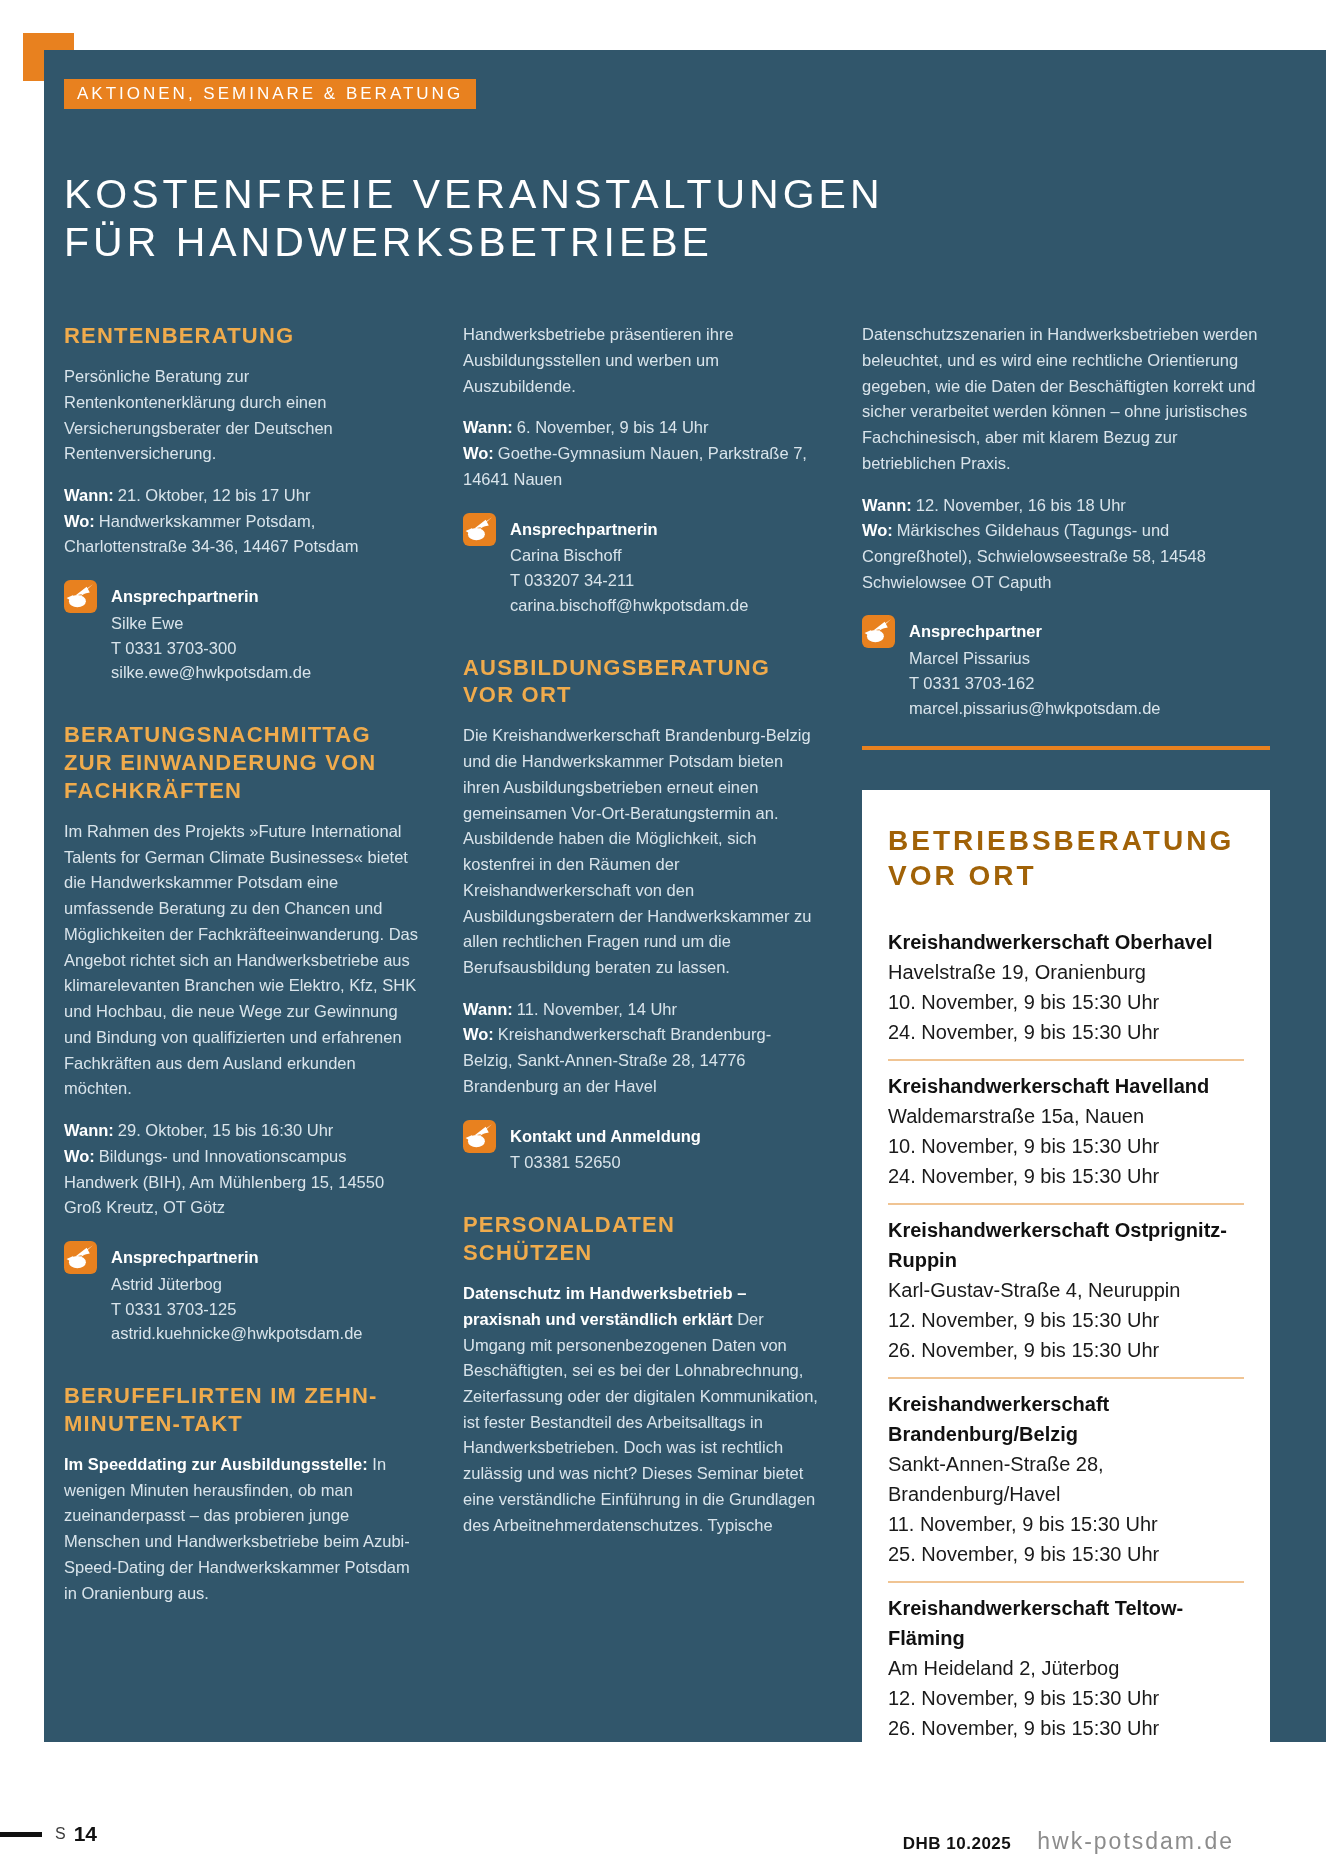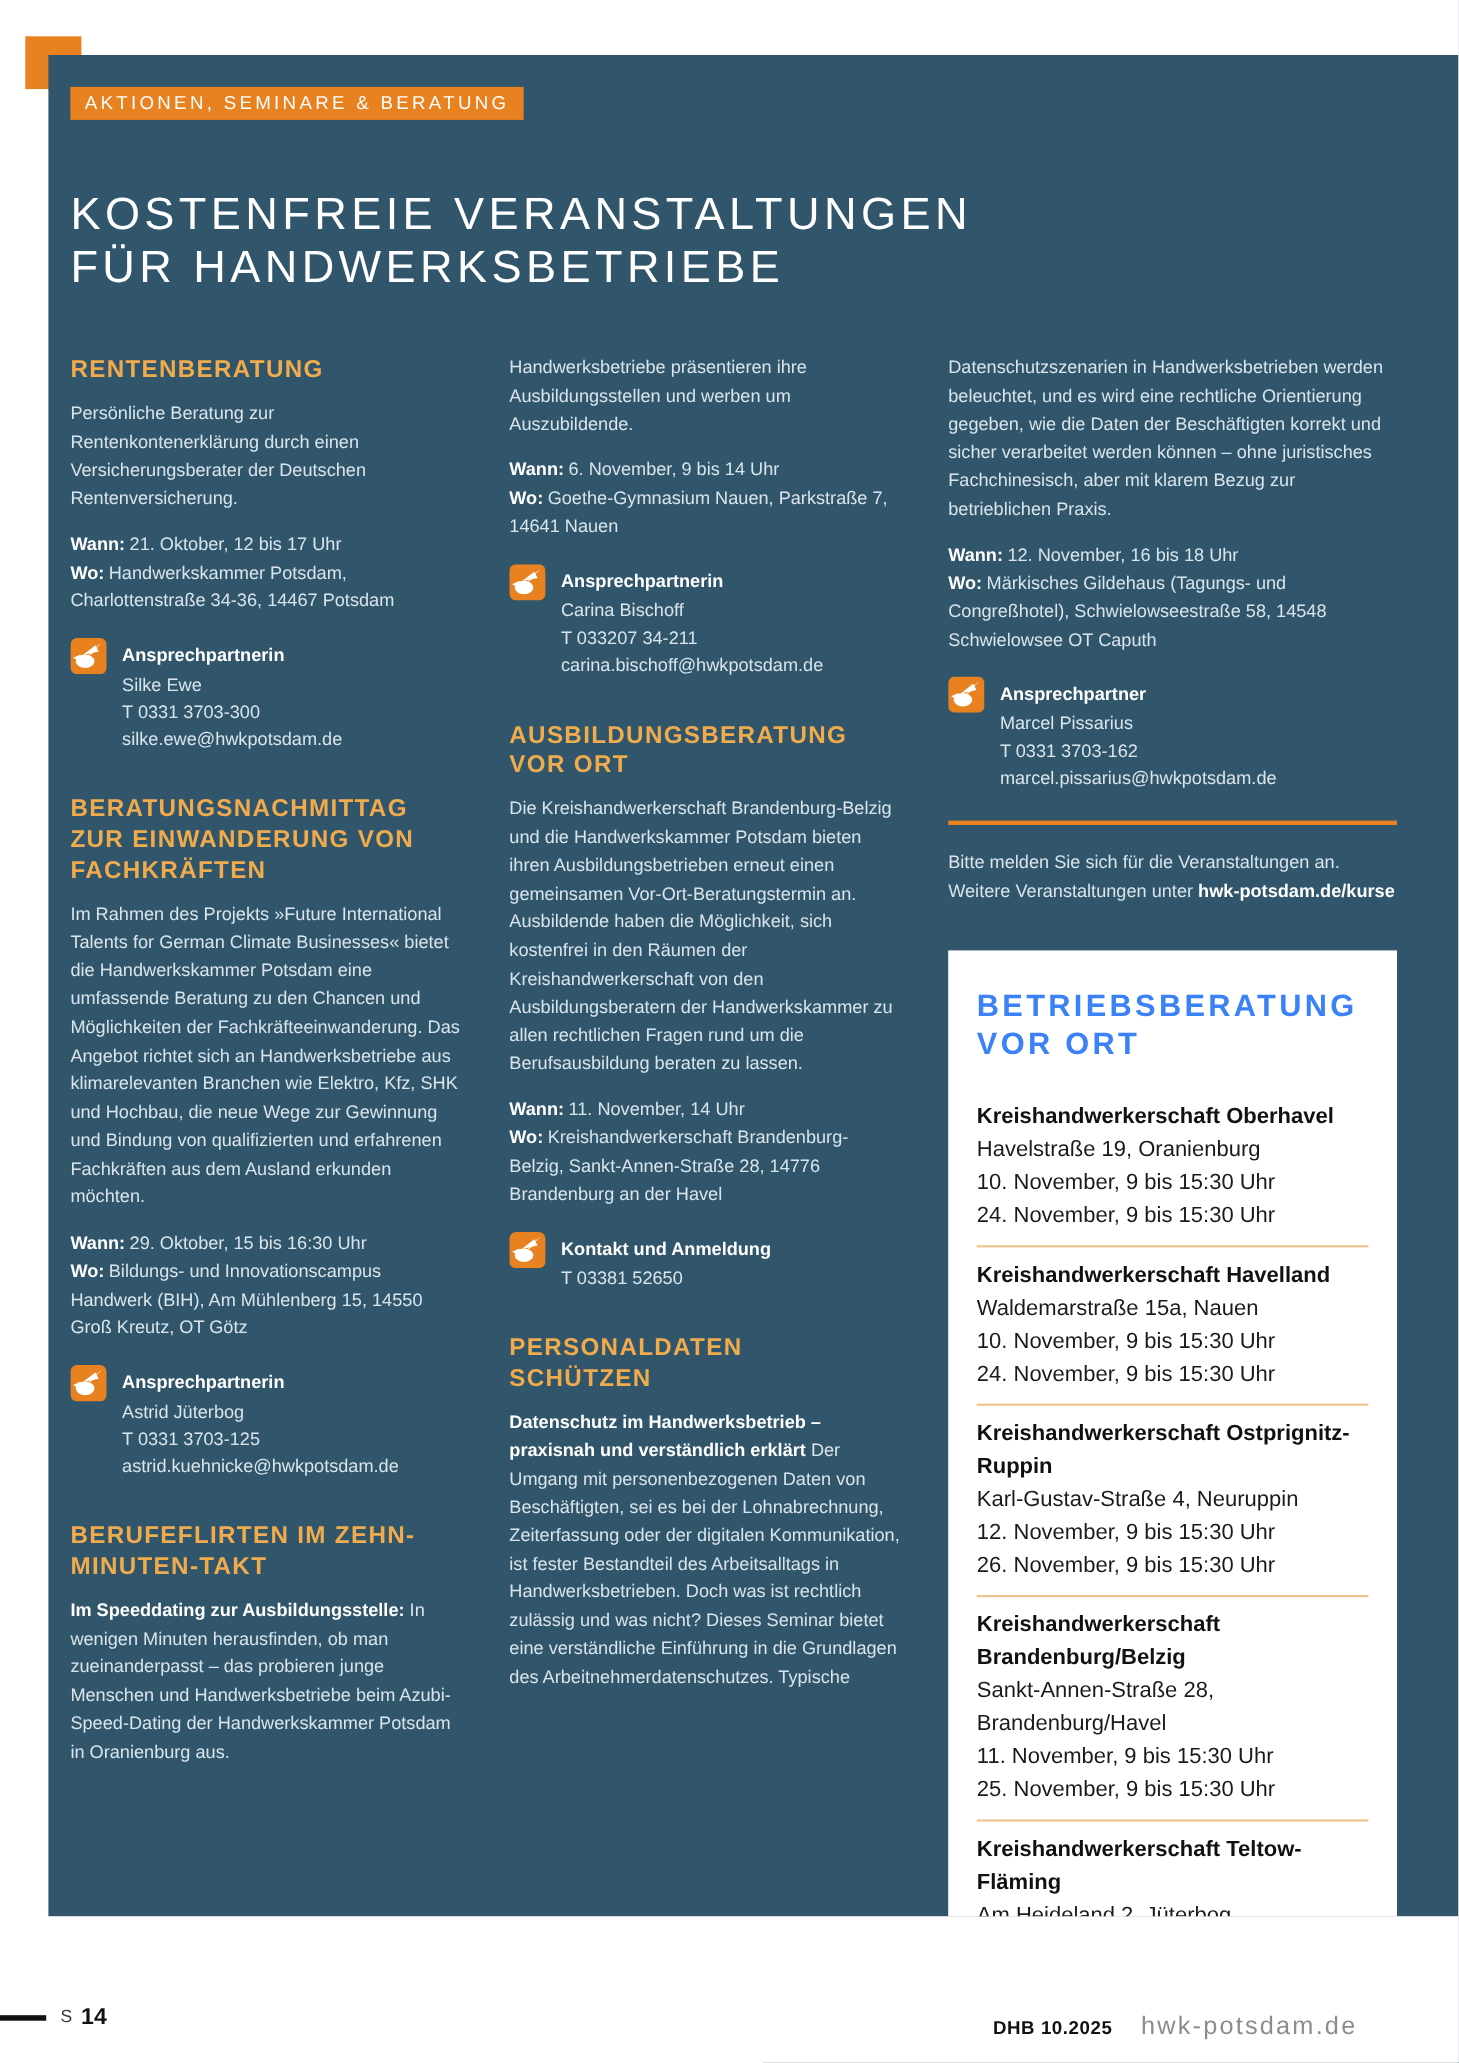--- a/index.html
+++ b/index.html
@@ -46,21 +46,21 @@
   .cline { color:#D9E4EB; font-size:16.5px; line-height:1.5; margin:0; }
 
   .divider-orange { height:4px; background:#E8811F; margin:6px 0 22px 0; }
   .note { color:#D9E4EB; font-size:16.5px; line-height:1.56; margin:0; }
   .note-link { color:#ffffff; font-weight:700; }
 
   .white-box {
     background:#ffffff; margin-top:40px; padding:34px 26px 26px 26px; box-sizing:border-box;
   }
   .box-heading {
-    color:#3b82f6; font-size:28px; line-height:1.22; letter-spacing:3px;
+    color:#a16207; font-size:28px; line-height:1.22; letter-spacing:3px;
     font-weight:700; margin:0 0 24px 0;
   }
   .entry { padding:10px 0 12px 0; }
   .entry + .entry { border-top:2px solid #F0C493; }
   .entry p { margin:0; font-size:20px; line-height:1.5; color:#1a1a1a; }
   .entry .ename { font-weight:700; color:#111111; }
 
   .footer-left { position:absolute; left:0; top:1822px; display:flex; align-items:center; gap:13px; }
   .page-rule { width:42px; height:5px; background:#111111; }
   .page-prefix { font-size:16px; color:#3c3c3c; letter-spacing:1px; }
@@ -224,21 +224,20 @@
           <div class="clines">
             <p class="crole">Ansprechpartner</p>
             <p class="cline">Marcel Pissarius</p>
             <p class="cline">T 0331 3703-162</p>
             <p class="cline">marcel.pissarius@hwkpotsdam.de</p>
           </div>
         </div>
 
         <div class="divider-orange"></div>
 
-        <p class="note"><span>Bitte melden Sie sich für die Veranstaltungen an. Weitere Veranstaltungen unter</span> <strong class="note-link">hwk-potsdam.de/kurse</strong></p>
 
         <div class="white-box">
           <h2 class="box-heading">BETRIEBSBERATUNG VOR ORT</h2>
 
           <div class="entry">
             <p class="ename">Kreishandwerkerschaft Oberhavel</p>
             <p>Havelstraße 19, Oranienburg</p>
             <p>10. November, 9 bis 15:30 Uhr</p>
             <p>24. November, 9 bis 15:30 Uhr</p>
           </div>

